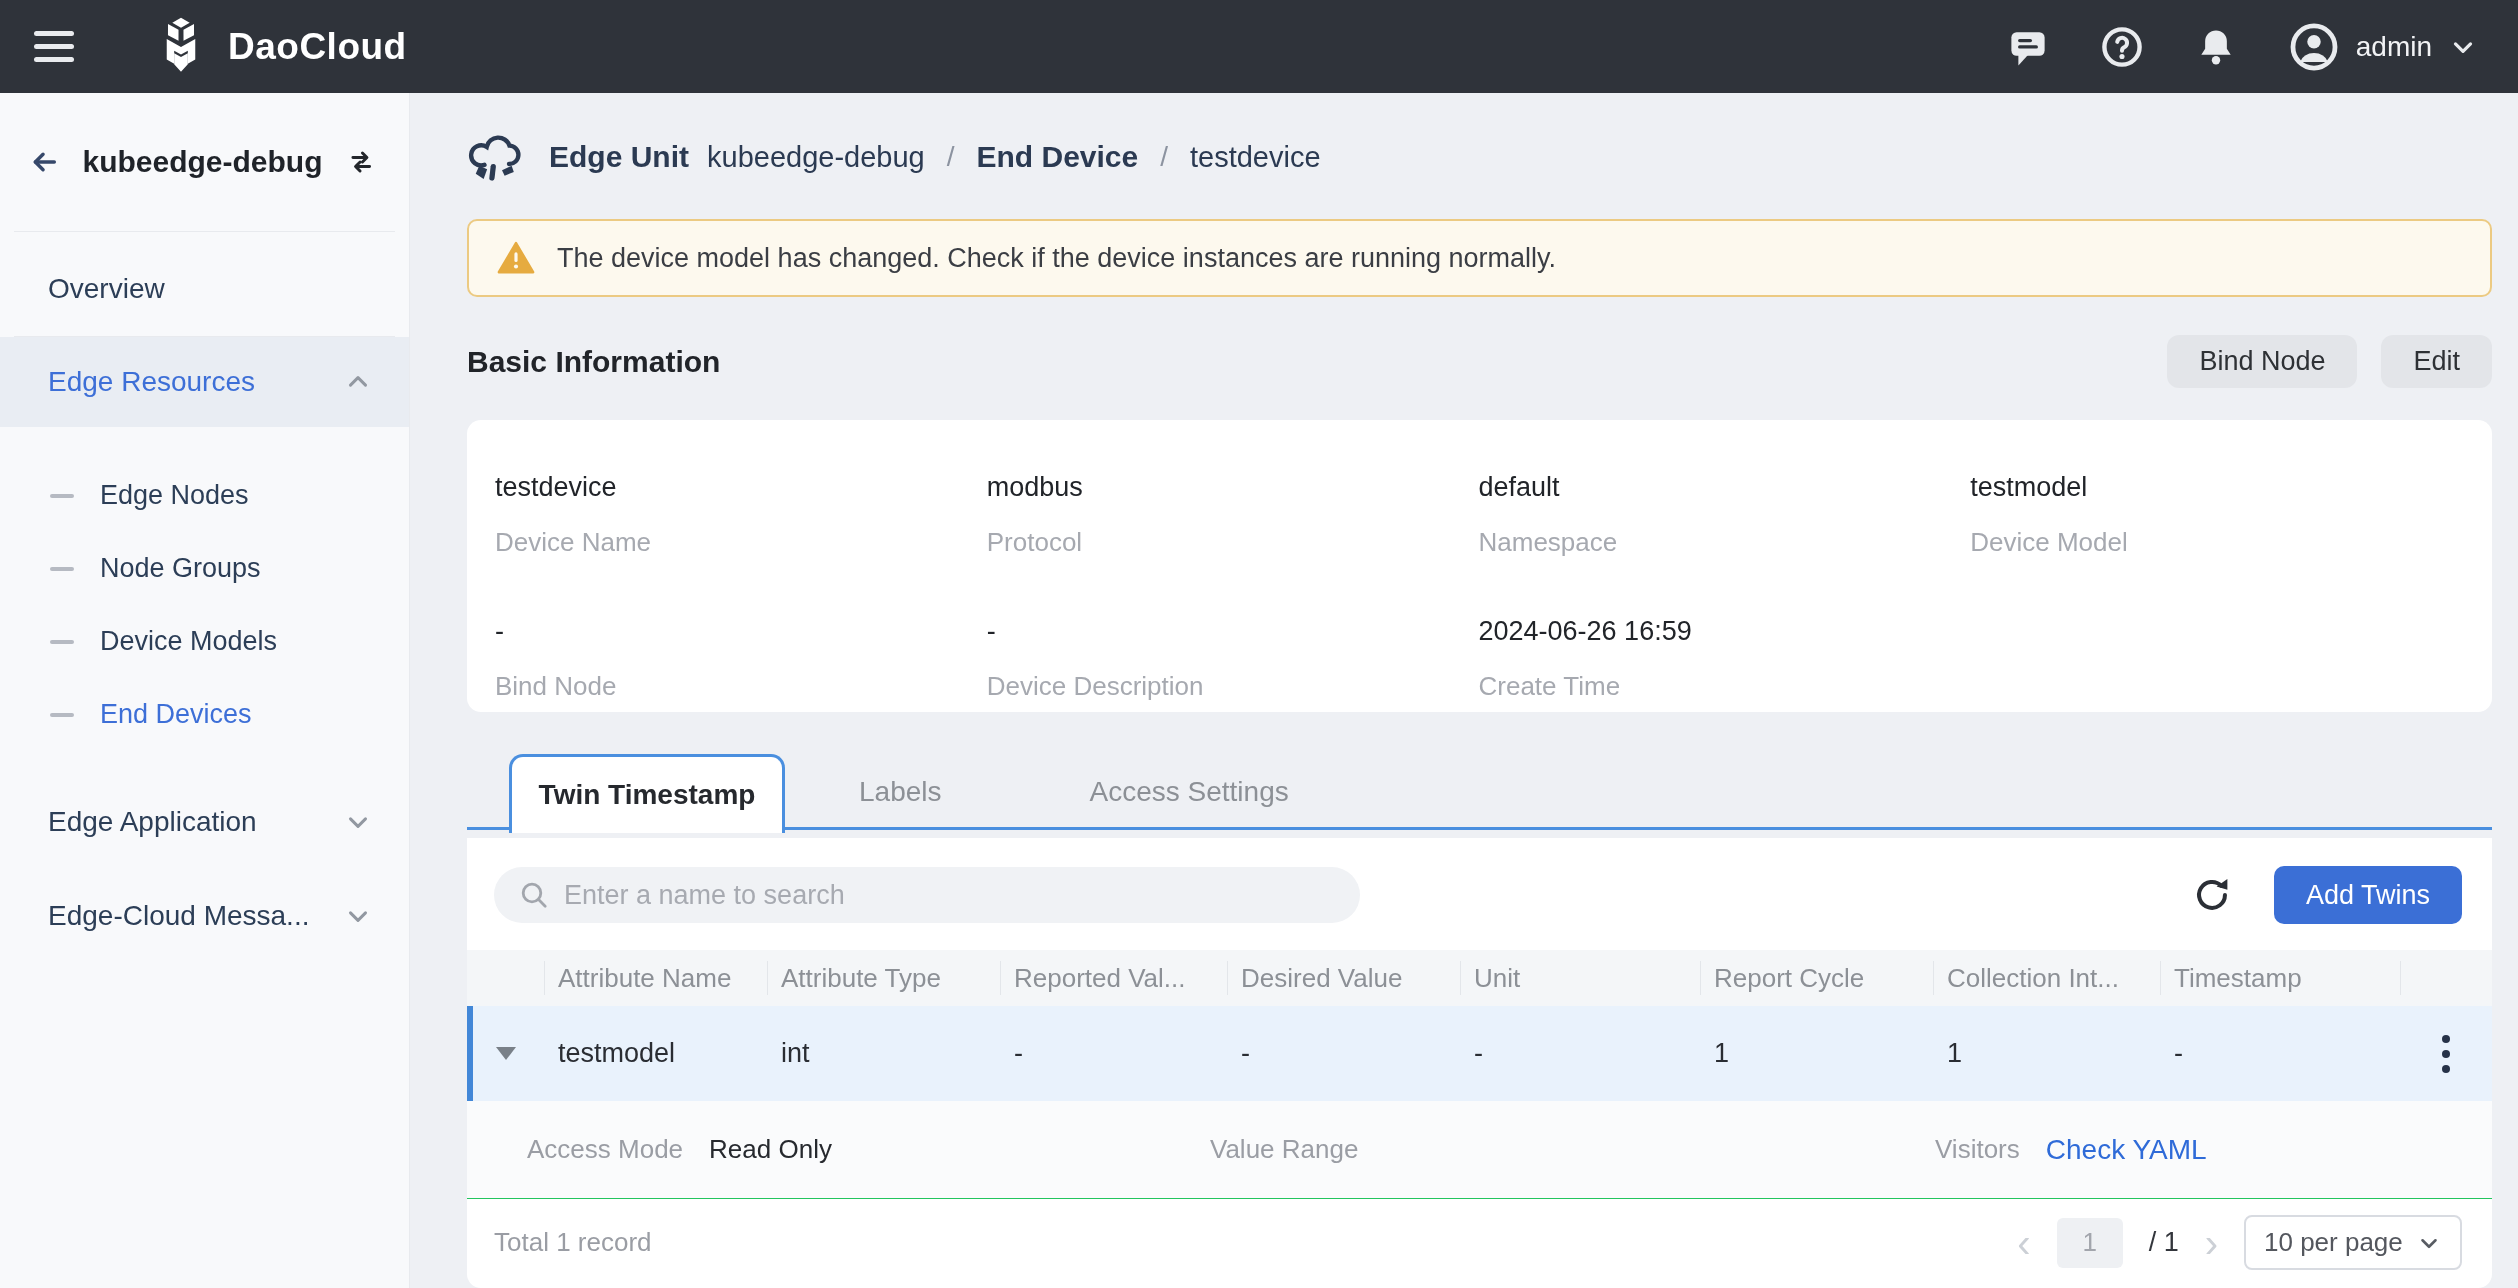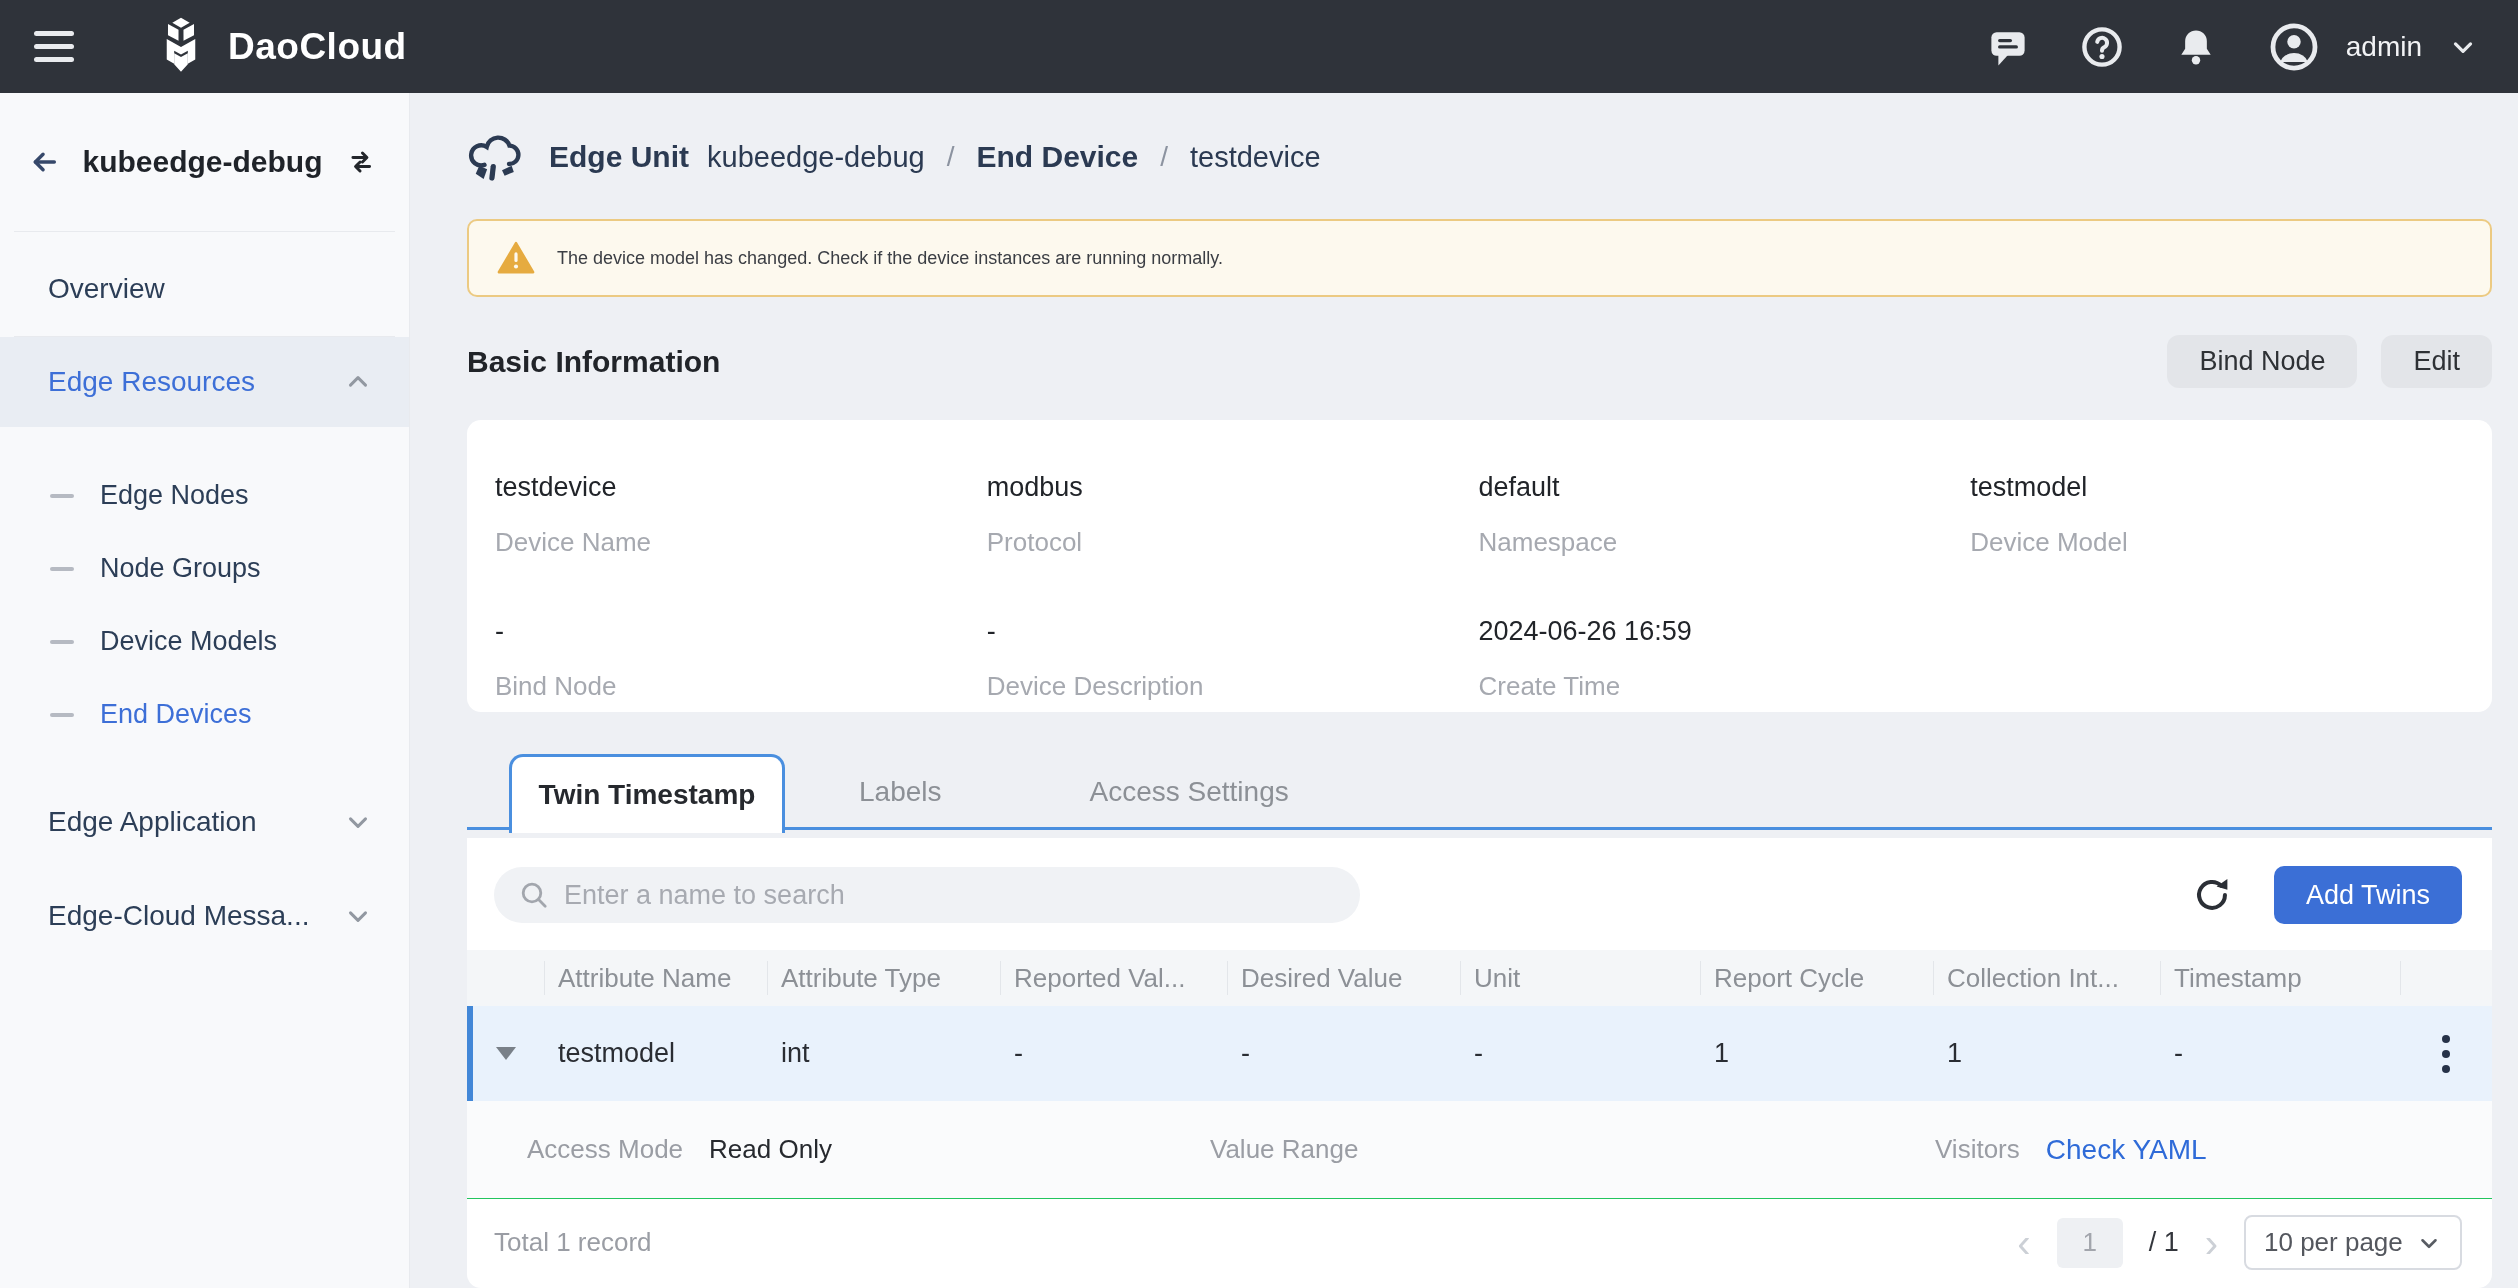--- a/index.html
+++ b/index.html
@@ -10,21 +10,21 @@
   
   .topbar { height:93px; background:#2f333a; display:flex; align-items:center; padding:0 40px 0 34px; flex:0 0 auto; }
   .hamburger { width:46px; height:40px; display:flex; flex-direction:column; justify-content:center; gap:8px; cursor:pointer; }
   .hamburger span { display:block; width:40px; height:5px; background:#e9ebee; border-radius:3px; }
   .brand { display:flex; align-items:center; gap:16px; margin-left:70px; }
   .brand svg { width:62px; height:62px; }
   .brand-name { color:#fff; font-size:37px; font-weight:bold; letter-spacing:.5px; }
   .top-spacer { flex:1; }
   .top-actions { display:flex; align-items:center; gap:50px; }
   .top-icon { width:44px; height:44px; display:flex; align-items:center; justify-content:center; cursor:pointer; }
-  .user-chip { display:flex; align-items:center; gap:26px; cursor:pointer;text-align:right; }
+  .user-chip { display:flex; align-items:center; gap:16px; cursor:pointer;text-align:right; }
   .user-name { color:#f2f3f5; font-size:28px; }
 
   
   .frame { flex:1; display:flex; min-height:0; }
 
   
   .sidebar { width:410px; background:#f8f9fb; border-right:1px solid #e8eaee; flex:0 0 auto; display:flex; flex-direction:column; }
   .side-head { height:112px; display:flex; align-items:center; padding:26px 34px 0 30px; gap:24px; }
   .side-title { flex:1; font-size:30px; font-weight:bold; color:#1f2329; white-space:nowrap; }
   .side-divider { height:1px; background:#e8eaee; margin:26px 14px 0 14px; }
@@ -41,21 +41,21 @@
   
   .main { flex:1; min-width:0; padding:24px 26px 0 57px; display:flex; flex-direction:column;gap:8px; }
 
   .breadcrumb { height:80px; display:flex; align-items:center; gap:18px; color:#2b3a52; margin-bottom:14px; }
   .breadcrumb svg { width:56px; height:56px; margin-right:8px; }
   .bc-strong { font-size:30px; font-weight:bold; }
   .bc-item { font-size:29px; }
   .bc-sep { font-size:28px; color:#8c93a0; margin:0 4px; }
 
   .alert { height:78px; background:#fdf9ee; border:2px solid #ecca82; border-radius:10px; display:flex; align-items:center; gap:22px; padding:0 28px; margin-bottom:30px; }
-  .alert-text { font-size:18px; color:#3b3e44; }
+  .alert-text { font-size:27px; color:#3b3e44; }
 
   .section-head { display:flex; align-items:center; margin-bottom:24px; }
   .section-title { font-size:30px; font-weight:bold; color:#212429; flex:1; }
   .btn-gray { height:53px; background:#e3e5e9; border:none; border-radius:12px; padding:0 32px; font-size:27px; color:#2e3135; font-family:inherit; cursor:pointer; }
   .btn-gray + .btn-gray { margin-left:24px; }
 
   .info-card { background:#fff; border-radius:14px; height:292px; padding:52px 40px 0 28px; display:grid; grid-template-columns:repeat(4,1fr); grid-auto-rows:min-content; column-gap:10px; row-gap:58px; }
   .field-value { font-size:27px; font-weight:500; color:#212429; margin-bottom:24px; }
   .field-label { font-size:26px; color:#a6a9b0; }
 

